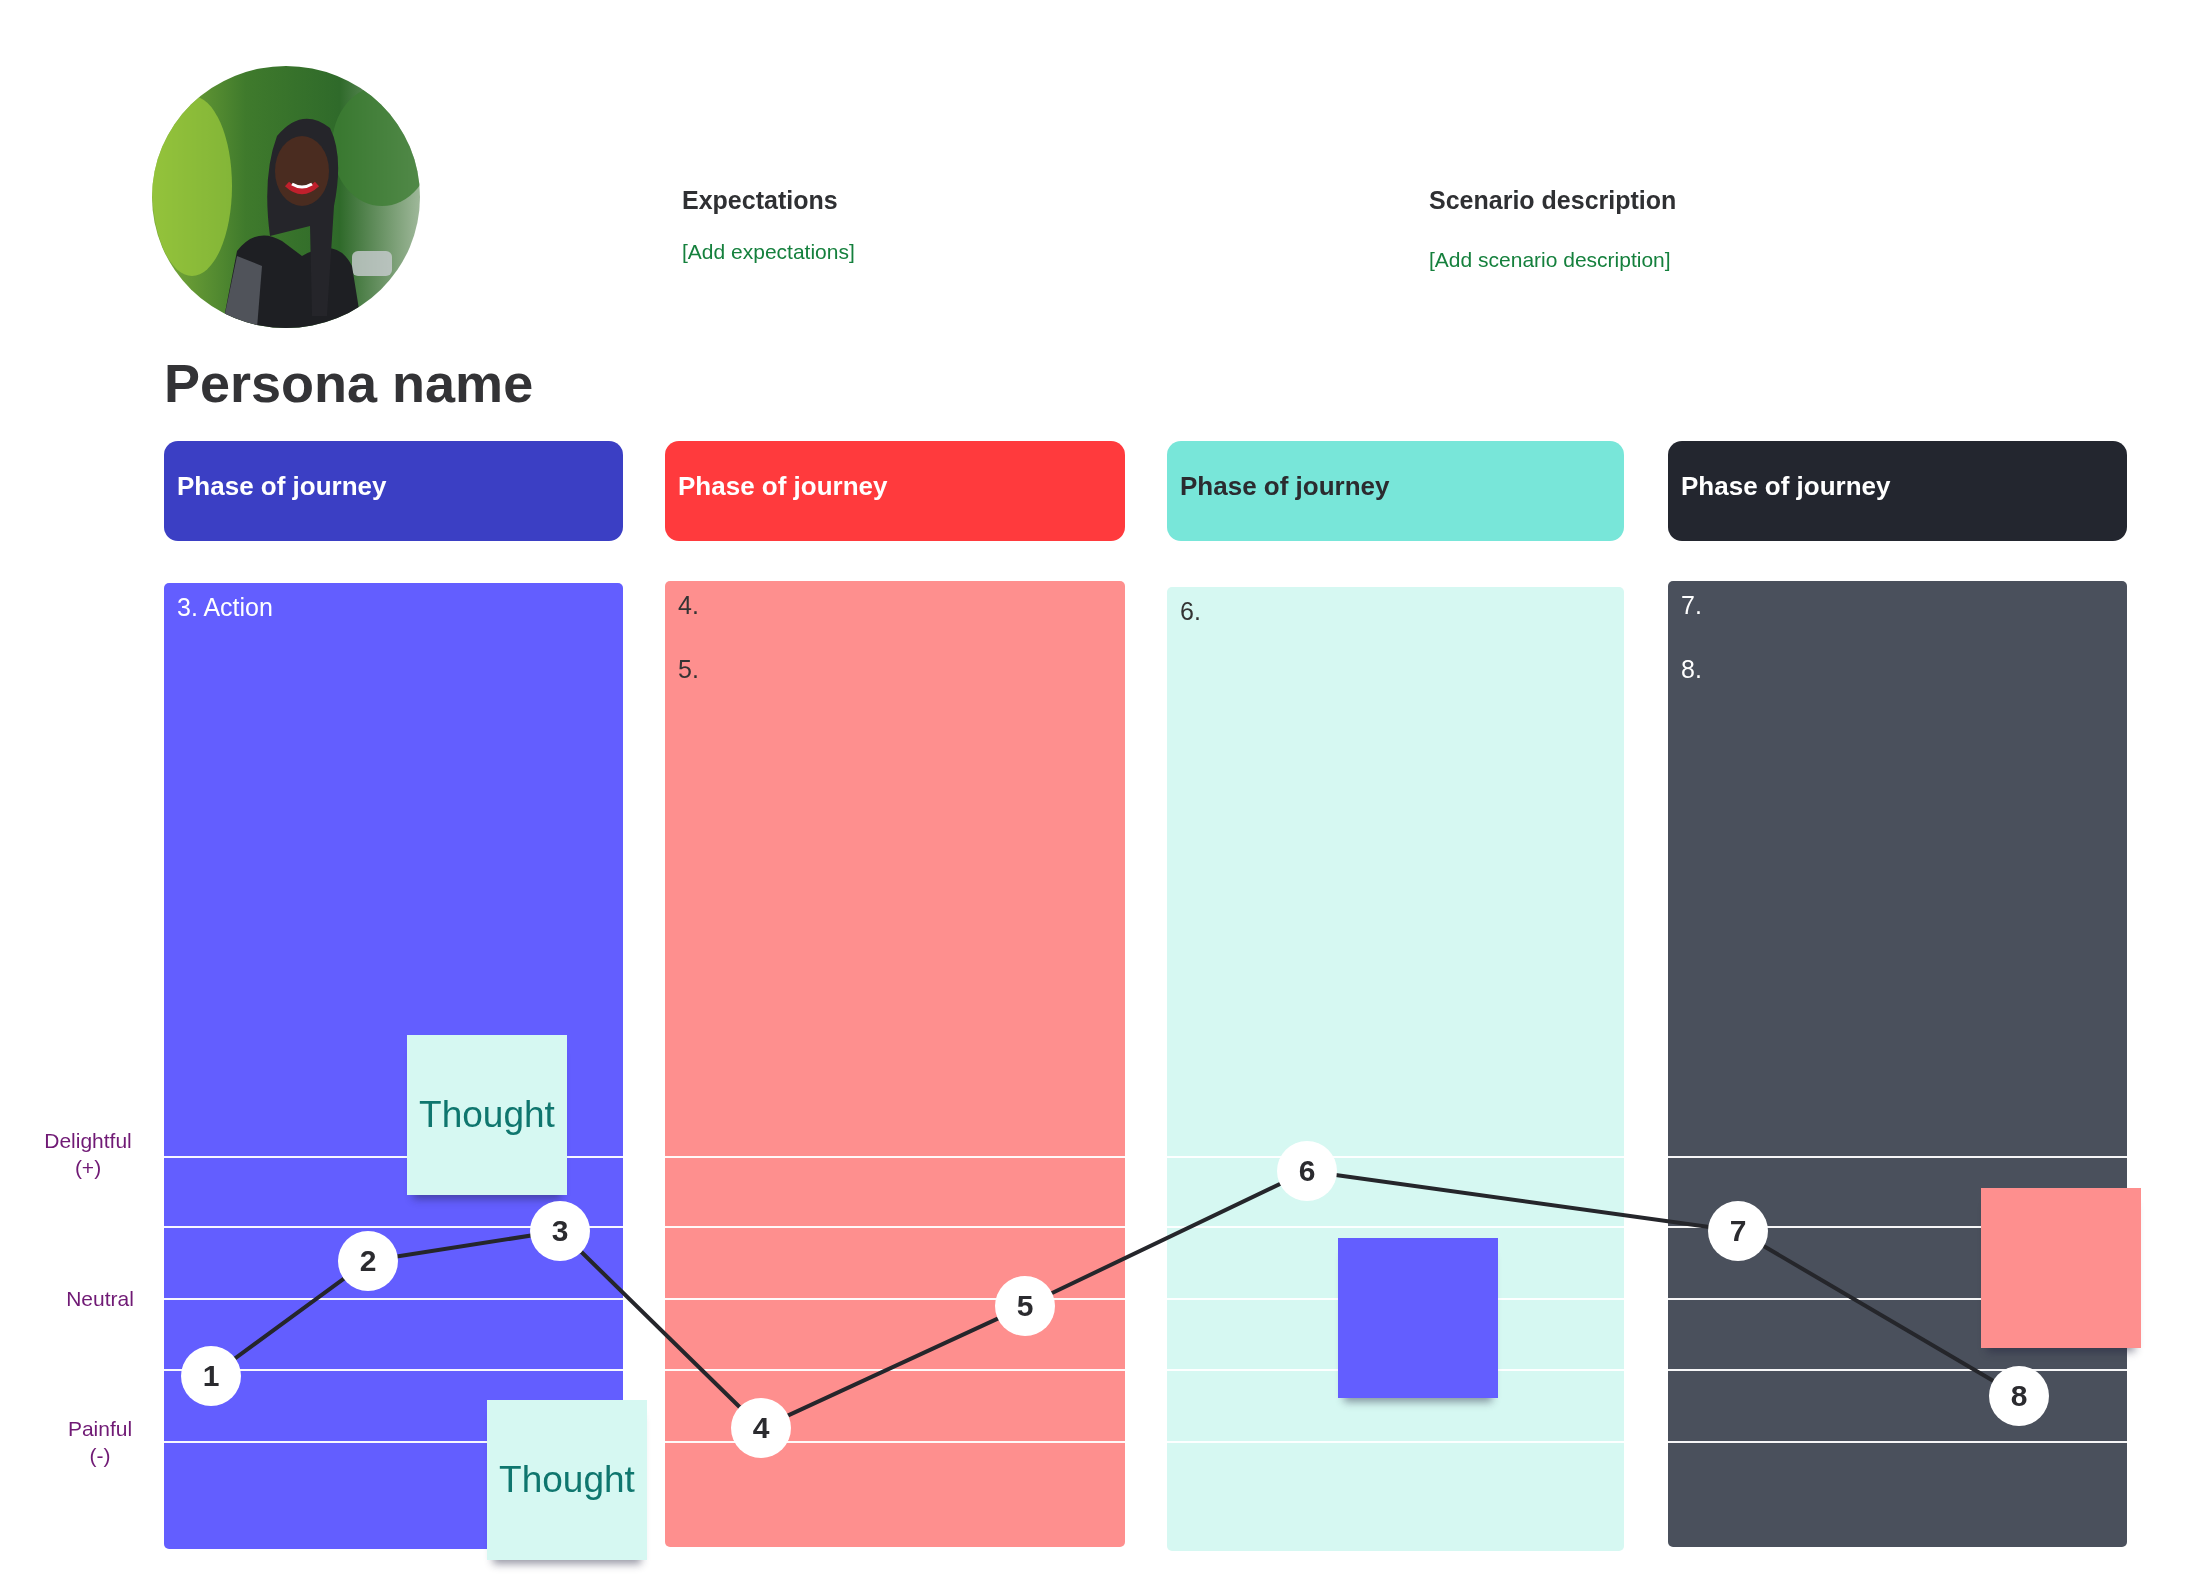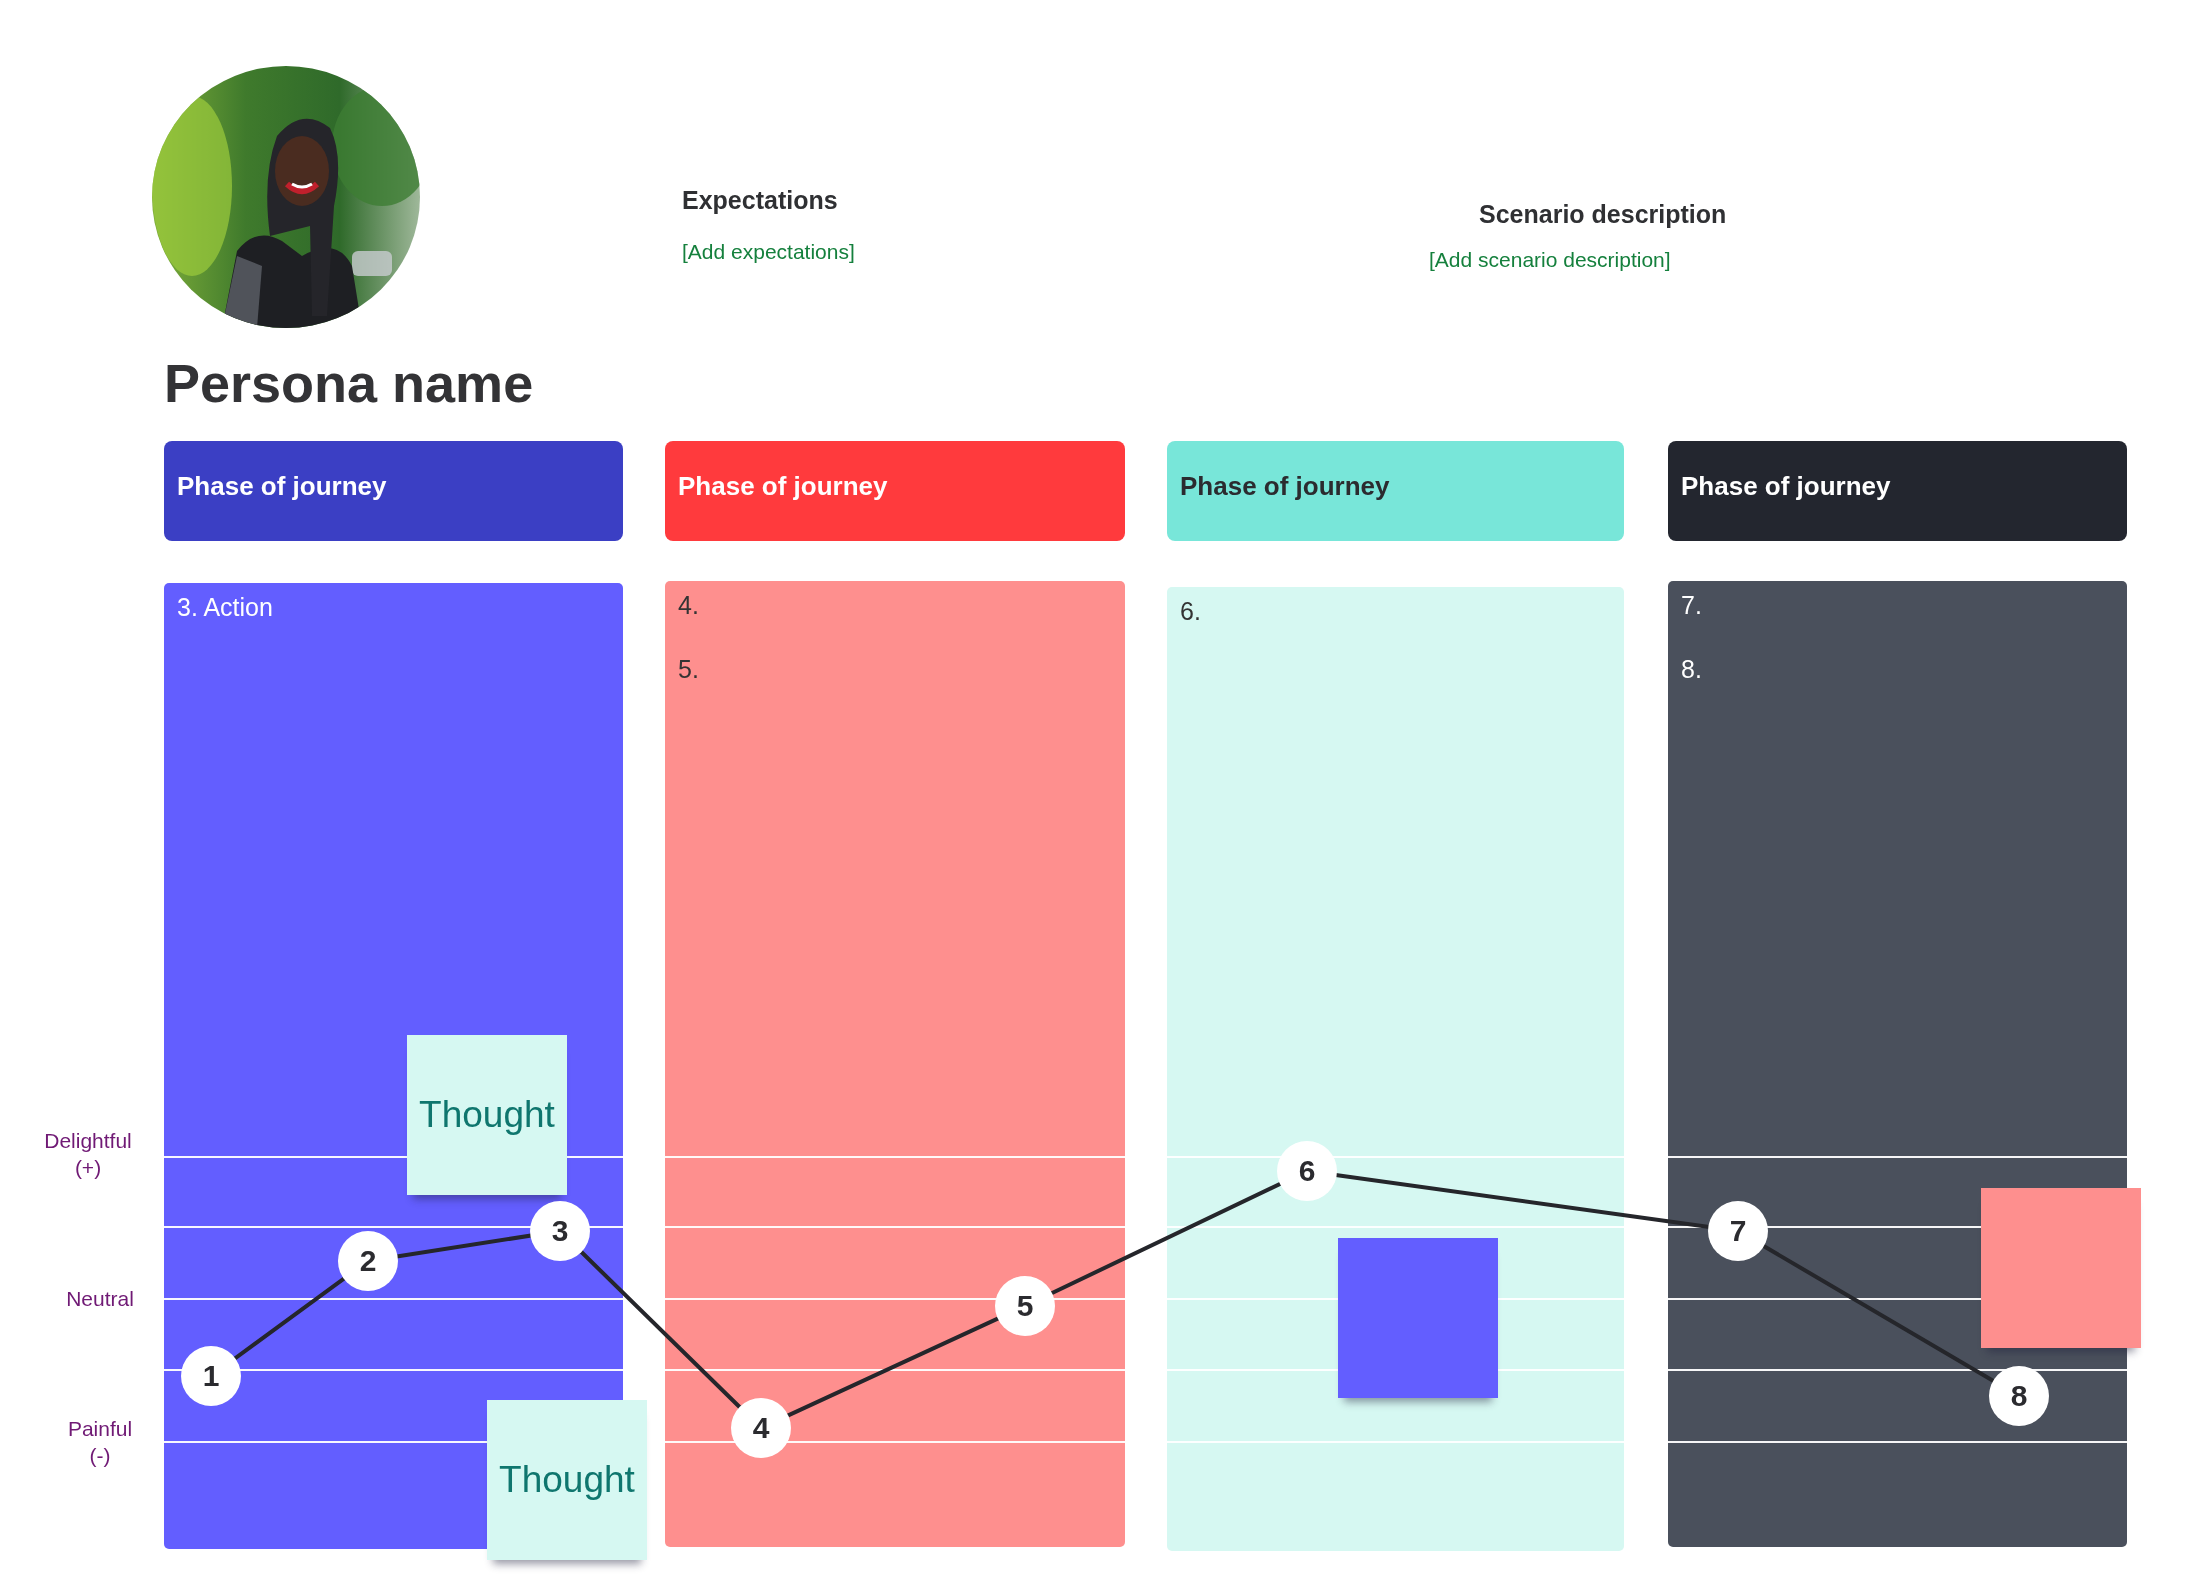--- a/index.html
+++ b/index.html
@@ -3,21 +3,21 @@
 <meta charset="utf-8">
 <style>
   html, body { margin:0; padding:0; background:#ffffff; }
   body { width:2191px; height:1585px; position:relative; overflow:hidden; font-family:"Liberation Sans", sans-serif; color:#2b2b2f; }
   .abs { position:absolute; }
   .photo { left:152px; top:66px; width:268px; height:262px; border-radius:50%; overflow:hidden; }
   .photo svg { width:100%; height:100%; display:block; }
   .info-title { font-weight:bold; font-size:25px; color:#2f3033; }
   .info-text { font-size:21px; color:#15803d; }
   .persona-name { left:164px; top:352px; font-size:54px; font-weight:bold; color:#333336; }
-  .phase-header { top:441px; height:100px; border-radius:8px; box-sizing:border-box; padding:30px 0 0 13px; font-size:26px; font-weight:bold; }
+  .phase-header { top:441px; height:100px; border-radius:14px; box-sizing:border-box; padding:30px 0 0 13px; font-size:26px; font-weight:bold; }
   .phase-body { border-radius:5px; box-sizing:border-box; padding:8px 0 0 13px; }
   .step { font-size:25px; height:64px; line-height:32px; }
   .grid-line { height:2px; background:#ffffff; opacity:0.95; }
   .axis-label { font-size:21px; color:#701a75; text-align:center; line-height:27px; width:120px; }
   .note { box-sizing:border-box; display:flex; align-items:center; justify-content:center; font-size:37px; color:#0f766e; box-shadow:0 10px 8px -6px rgba(30,30,60,0.45); }
   .marker { width:60px; height:60px; border-radius:50%; background:#ffffff; display:flex; align-items:center; justify-content:center; font-size:30px; font-weight:bold; color:#2b2b2f; transform:translate(-30px,-30px); }
   .curve { left:0; top:0; width:2191px; height:1585px; pointer-events:none; }
 </style>
 </head>
 <body>
@@ -40,21 +40,21 @@
     <path d="M70 262 L85 190 L110 200 L105 262 Z" fill="#5d6068" opacity="0.8"></path>
     <path d="M118 170 Q110 110 125 70 Q150 40 178 62 Q192 90 182 140 L175 250 L160 250 L158 160 Z" fill="#25252a"></path>
     <ellipse cx="150" cy="105" rx="27" ry="35" fill="#4a2c20"></ellipse>
     <path d="M135 118 Q150 132 165 118" stroke="#c0202c" stroke-width="6" fill="none"></path>
     <path d="M140 118 Q150 124 160 118" stroke="#ffffff" stroke-width="3" fill="none"></path>
   </svg>
 </div>
 
 <div class="abs info-title" style="left:682px; top:186px;">Expectations</div>
 <div class="abs info-text" style="left:682px; top:240px;">[Add expectations]</div>
-<div class="abs info-title" style="left:1479px; top:186px;margin-top:14px;">Scenario description</div>
+<div class="abs info-title" style="left:1429px; top:186px;">Scenario description</div>
 <div class="abs info-text" style="left:1429px; top:248px;text-align:right;">[Add scenario description]</div>
 
 <div class="abs persona-name">Persona name</div>
 
 <div class="abs phase-header" style="left:164px; width:459px; background:#3b3fc4; color:#ffffff;">Phase of journey</div>
 <div class="abs phase-header" style="left:665px; width:460px; background:#ff3a3d; color:#ffffff;">Phase of journey</div>
 <div class="abs phase-header" style="left:1167px; width:457px; background:#78e6d9; color:#2b2b2f;">Phase of journey</div>
 <div class="abs phase-header" style="left:1668px; width:459px; background:#23262f; color:#ffffff;">Phase of journey</div>
 
 <div class="abs phase-body" style="left:164px; top:583px; width:459px; height:966px; background:#635eff; color:#ffffff;">

